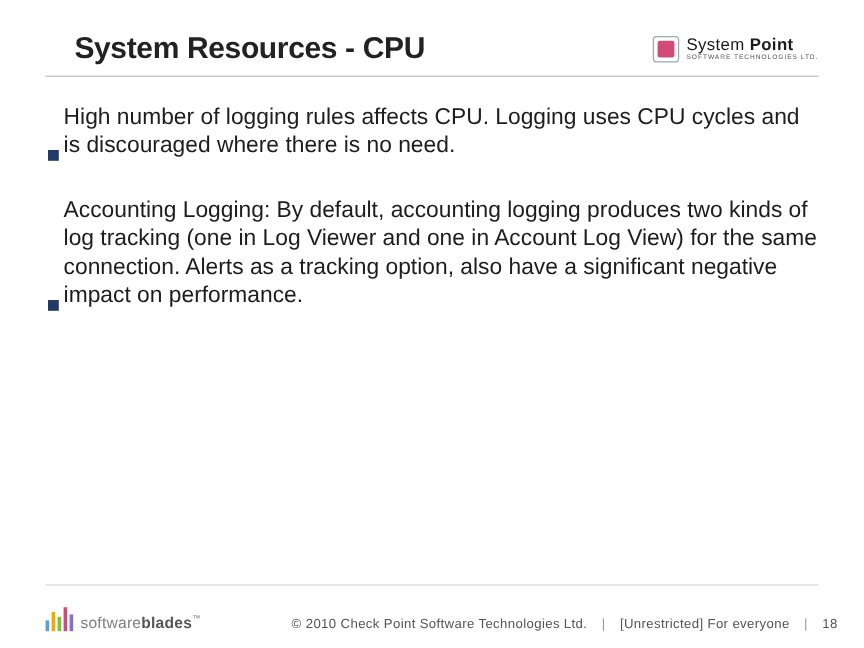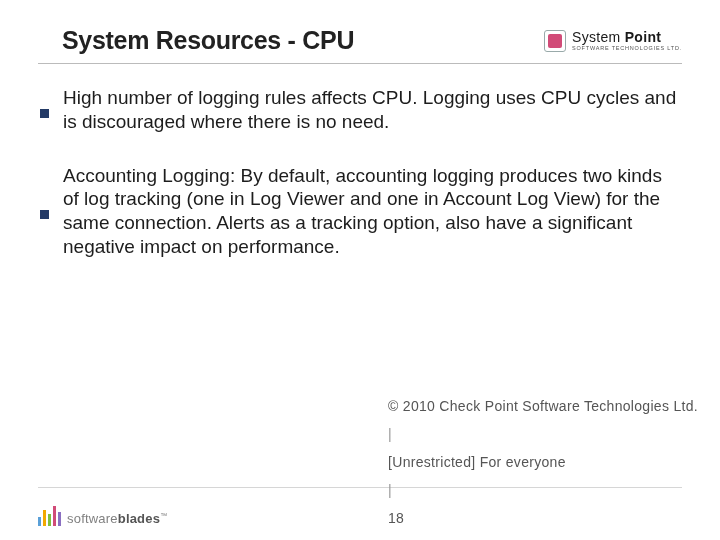--- a/index.html
+++ b/index.html
@@ -10,32 +10,32 @@
   .logo { display: flex; align-items: center; gap: 6px; }
   .logo-box { width: 22px; height: 22px; border: 1px solid #9aa; border-radius: 3px; position: relative; background: #fff; }
   .logo-box::before { content: ""; position: absolute; left: 3px; top: 3px; width: 14px; height: 14px; background: #d14b78; border-radius: 2px; }
   .logo-text { display: flex; flex-direction: column; line-height: 1; }
   .logo-main { font-size: 14px; letter-spacing: 0.3px; }
   .logo-main b { font-weight: 700; }
   .logo-sub { font-size: 5.5px; letter-spacing: 0.8px; color: #555; margin-top: 2px; }
   .hr { height: 1px; background: #bbb; margin-top: 8px; }
   .body { padding-top: 22px; }
   .bullets { list-style: none; }
-  .bullets li { display: flex; align-items: center; gap: 14px; margin-bottom: 30px; padding-left: 2px; }
+  .bullets li { display: flex; align-items: flex-end; gap: 4px; margin-bottom: 30px; padding-left: 2px; }
   .sq { width: 9px; height: 9px; background: #233a66; margin-top: 7px; flex: 0 0 auto; }
   .bt { font-size: 19px; line-height: 1.25; color: #1d1d1d; }
   .footer { position: absolute; left: 0; right: 0; bottom: 14px; display: flex; align-items: flex-end; justify-content: space-between; padding: 0 22px 0 38px; }
   .foot-hr { position: absolute; left: 38px; right: 38px; bottom: 52px; height: 1px; background: #d6d6d6; }
   .sb-logo { display: flex; align-items: flex-end; gap: 6px; }
   .sb-bars { display: flex; align-items: flex-end; gap: 2px; height: 20px; }
   .sb-bars span { display: block; width: 3px; }
   .sb-text { font-size: 13px; color: #808080; letter-spacing: 0.2px; }
   .sb-text b { color: #555; font-weight: 700; text-align: center; }
   .sb-tm { font-size: 7px; vertical-align: super; color: #808080; }
-  .foot-right { display: flex; align-items: baseline; gap: 12px; font-size: 14px; color: #555; letter-spacing: 0.3px; flex-direction: column; }
+  .foot-right { display: flex; align-items: baseline; gap: 12px; font-size: 11px; color: #555; letter-spacing: 0.3px; }
   .sep { color: #999; }
 </style>
 </head>
 <body>
 
 <div class="slide">
 
   <div class="header">
     <div class="title">System Resources - CPU</div>
     <div class="logo">

